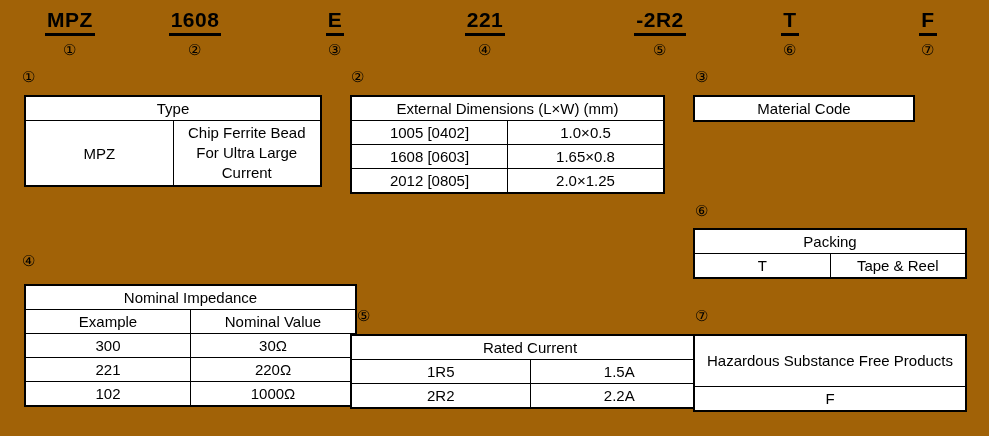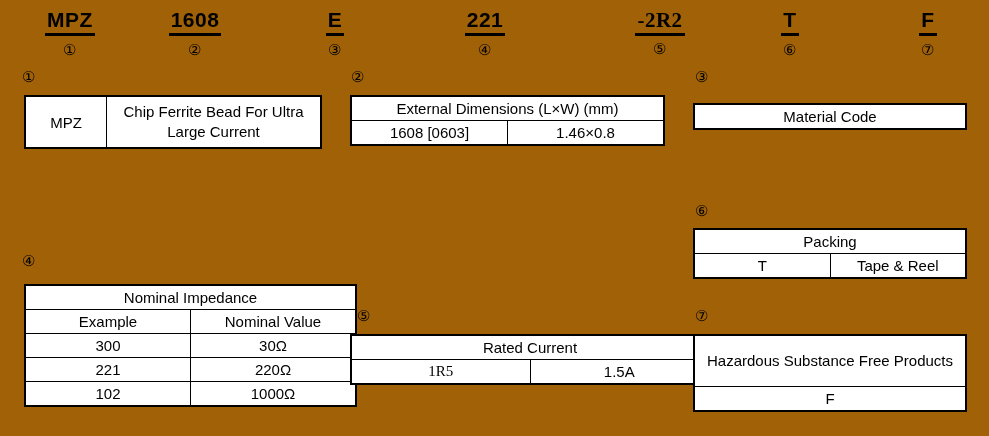--- a/index.html
+++ b/index.html
@@ -92,60 +92,71 @@
   <div class="pn-seg" style="left:285px; top:8px; width:100px;">
     <span class="pn-code">E</span>
     <span class="pn-marker">③</span>
   </div>
 
   <div class="pn-seg" style="left:425px; top:8px; width:120px;">
     <span class="pn-code">221</span>
     <span class="pn-marker">④</span>
   </div>
 
-  <div class="pn-seg" style="left:600px; top:8px; width:120px;font-family:Liberation Serif, serif;">
+  <div class="pn-seg" style="left:600px; top:8px; width:120px;">
     <span class="pn-code">-2R2</span>
     <span class="pn-marker">⑤</span>
   </div>
 
   <div class="pn-seg" style="left:740px; top:8px; width:100px;">
     <span class="pn-code">T</span>
     <span class="pn-marker">⑥</span>
   </div>
 
   <div class="pn-seg" style="left:878px; top:8px; width:100px;">
     <span class="pn-code">F</span>
     <span class="pn-marker">⑦</span>
   </div>
 
   <div class="sec-marker" style="left:22px; top:68px;">①</div>
   <table class="tbl" style="left:24px; top:95px; width:298px;">
     <tbody>
+        <tr>
+      <td colspan="2">Type</td>
+    </tr>
     <tr>
       <td style="width:72px;">MPZ</td>
       <td class="two-line" style="height:46px;text-align:center;">Chip Ferrite Bead For Ultra Large Current</td>
     </tr>
   </tbody>
     </table>
 
   <div class="sec-marker" style="left:351px; top:68px;">②</div>
   <table class="tbl" style="left:350px; top:95px; width:315px;">
     <tbody>
         <tr>
       <td colspan="2">External Dimensions (L×W) (mm)</td>
     </tr>
     <tr>
+      <td style="width:143px;">1005 [0402]</td>
+      <td>1.0×0.5</td>
+    </tr>
+    <tr>
       <td>1608 [0603]</td>
-      <td>1.46×0.8</td>
+      <td>1.65×0.8</td>
+    </tr>
+    <tr>
+      <td>2012 [0805]</td>
+      <td>2.0×1.25</td>
     </tr>
   </tbody>
     </table>
 
   <div class="sec-marker" style="left:695px; top:68px;">③</div>
-  <table class="tbl" style="left:693px; top:103px; width:274px;">
+  <table class="tbl" style="left:693px; top:95px; width:222px;">
     <tbody>
         <tr>
       <td>Material Code</td>
     </tr>
   </tbody>
     </table>
 
   <div class="sec-marker" style="left:695px; top:202px;">⑥</div>
   <table class="tbl" style="left:693px; top:228px; width:274px;padding-left:9px;">
     <tbody>
@@ -184,22 +195,26 @@
   </tbody>
     </table>
 
   <div class="sec-marker" style="left:357px; top:307px;">⑤</div>
   <table class="tbl" style="left:350px; top:334px; width:360px;">
     <tbody>
         <tr>
       <td colspan="2">Rated Current</td>
     </tr>
     <tr>
-      <td style="width:50%;font-family:Liberation Serif, serif;">1R5</td>
+      <td style="width:50%;">1R5</td>
       <td>1.5A</td>
+    </tr>
+    <tr>
+      <td>2R2</td>
+      <td>2.2A</td>
     </tr>
   </tbody>
     </table>
 
   <div class="sec-marker" style="left:695px; top:307px;">⑦</div>
   <table class="tbl" style="left:693px; top:334px; width:274px;padding-left:11px;">
     <tbody>
         <tr>
       <td class="two-line" style="height:46px;">Hazardous Substance Free Products</td>
     </tr>

